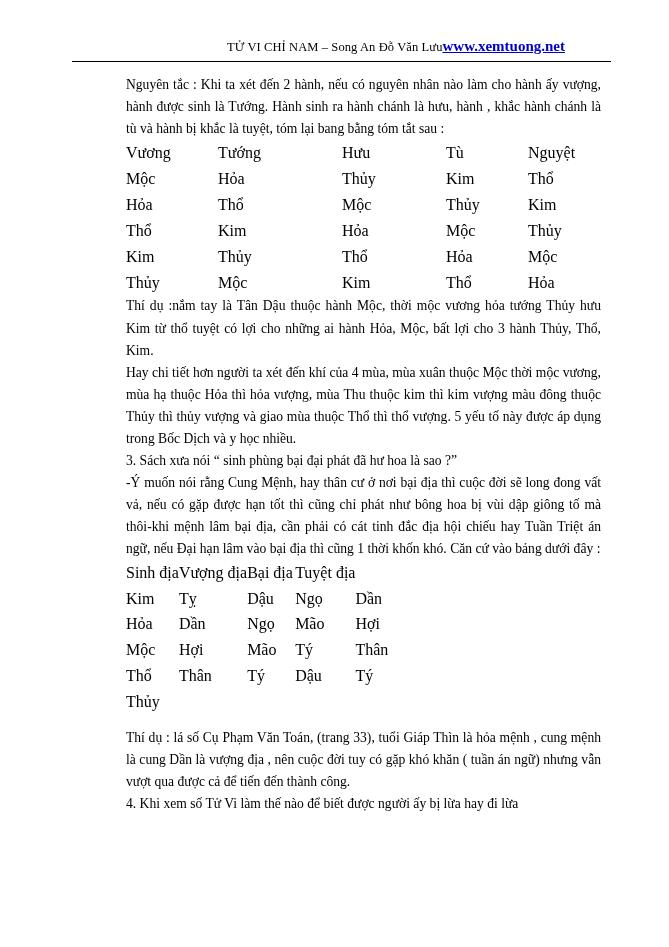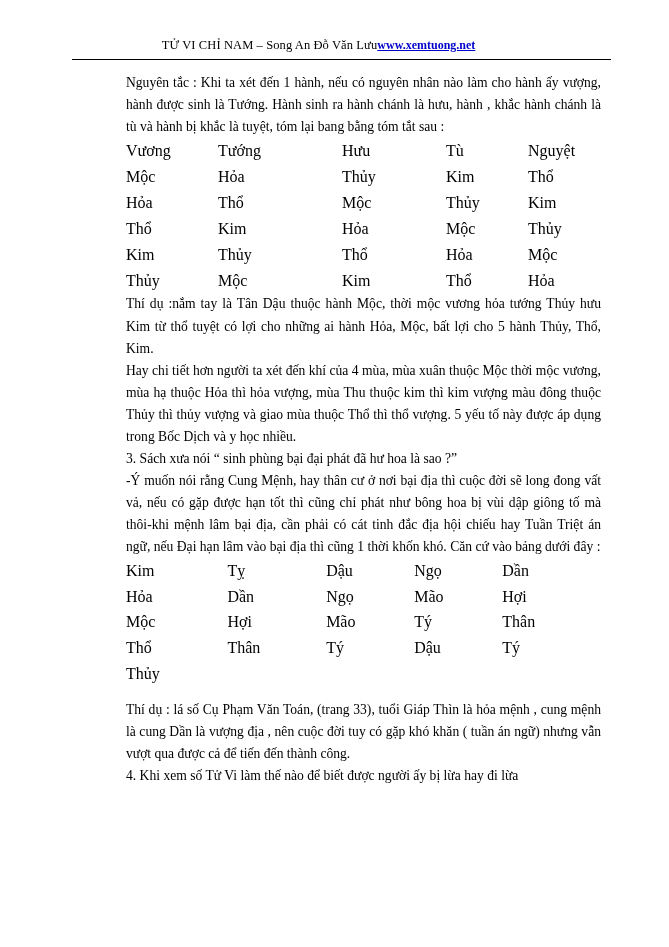--- a/index.html
+++ b/index.html
@@ -16,35 +16,35 @@
   }
   .page {
     position: relative;
     width: 669px;
     height: 947px;
     box-sizing: border-box;
     padding: 38px 58px 0 72px;
   }
   .header {
     display: flex;
-    justify-content: center;
+    justify-content: flex-end;
     align-items: baseline;
     font-size: 12.5px;
     padding-bottom: 4px;
   }
   .header-left {
     font-family: "Liberation Serif", "DejaVu Serif", serif;
     font-weight: normal;
     letter-spacing: 0.1px;
   }
   .header-right {
     color: #0000cc;
     text-decoration: underline;
     font-weight: bold;
-    font-size: 12px;
+    font-size: 15px;
     padding-right: 46px;
   }
   .hrule {
     border: none;
     border-top: 1px solid #000;
     margin: 2px 0 12px 0;
   }
   .body-block {
     padding-left: 54px;
     padding-right: 10px;
@@ -99,21 +99,21 @@
 <div class="page">
 
   <div class="header">
     <div class="header-left">TỬ VI CHỈ NAM – Song An Đỗ Văn Lưu</div>
     <div class="header-right">www.xemtuong.net</div>
   </div>
   <hr class="hrule">
 
   <div class="body-block">
 
-    <p class="para just">Nguyên tắc : Khi ta xét đến 1 hành, nếu có nguyên nhân nào làm cho hành ấy vượng, hành được sinh là Tướng. Hành sinh ra hành chánh là hưu, hành , khắc hành chánh là tù và hành bị khắc là tuyệt, tóm lại bang bằng tóm tắt sau :</p>
+    <p class="para just">Nguyên tắc : Khi ta xét đến 2 hành, nếu có nguyên nhân nào làm cho hành ấy vượng, hành được sinh là Tướng. Hành sinh ra hành chánh là hưu, hành , khắc hành chánh là tù và hành bị khắc là tuyệt, tóm lại bang bằng tóm tắt sau :</p>
 
     <table class="tbl">
       <tbody>
           <tr>
         <td class="wx-c1">Vương</td>
         <td class="wx-c2">Tướng</td>
         <td class="wx-c3">Hưu</td>
         <td class="wx-c4">Tù</td>
         <td class="wx-c5">Nguyệt</td>
       </tr>
@@ -148,28 +148,35 @@
       <tr>
         <td>Thủy</td>
         <td>Mộc</td>
         <td>Kim</td>
         <td>Thổ</td>
         <td>Hỏa</td>
       </tr>
     </tbody>
       </table>
 
-    <p class="para just">Thí dụ :nắm tay là Tân Dậu thuộc hành Mộc, thời mộc vương hỏa tướng Thủy hưu Kim từ thổ tuyệt có lợi cho những ai hành Hỏa, Mộc, bất lợi cho 5 hành Thủy, Thổ, Kim.</p>
+    <p class="para just">Thí dụ :nắm tay là Tân Dậu thuộc hành Mộc, thời mộc vương hỏa tướng Thủy hưu Kim từ thổ tuyệt có lợi cho những ai hành Hỏa, Mộc, bất lợi cho 3 hành Thủy, Thổ, Kim.</p>
     <p class="para just">Hay chi tiết hơn người ta xét đến khí của 4 mùa, mùa xuân thuộc Mộc thời mộc vương, mùa hạ thuộc Hỏa thì hỏa vượng, mùa Thu thuộc kim thì kim vượng màu đông thuộc Thủy thì thủy vượng và giao mùa thuộc Thổ thì thổ vượng. 5 yếu tố này được áp dụng trong Bốc Dịch và y học nhiều.</p>
     <p class="para">3.  Sách xưa nói “ sinh phùng bại đại phát đã hư hoa là sao ?”</p>
     <p class="para just">-Ý muốn nói rằng Cung Mệnh, hay thân cư ở nơi bại địa thì cuộc đời sẽ long đong vất vả, nếu có gặp được hạn tốt thì cũng chỉ phát như bông hoa bị vùi dập giông tố mà thôi-khi mệnh lâm bại địa, cần phải có cát tinh đắc địa hội chiếu hay Tuần Triệt án ngữ, nếu Đại hạn lâm vào bại địa thì cũng 1 thời khốn khó. Căn cứ vào bảng dưới đây :</p>
 
 
     <table class="tbl tbl2">
       <tbody>
+          <tr>
+        <td class="t2-c1">Sinh địa</td>
+        <td class="t2-c2">Vượng địa</td>
+        <td class="t2-c3">Bại địa</td>
+        <td class="t2-c4">Tuyệt địa</td>
+        <td class="t2-c5"></td>
+      </tr>
       <tr>
         <td>Kim</td>
         <td class="underline-word">Tỵ</td>
         <td>Dậu</td>
         <td>Ngọ</td>
         <td>Dần</td>
       </tr>
       <tr>
         <td>Hỏa</td>
         <td>Dần</td>

